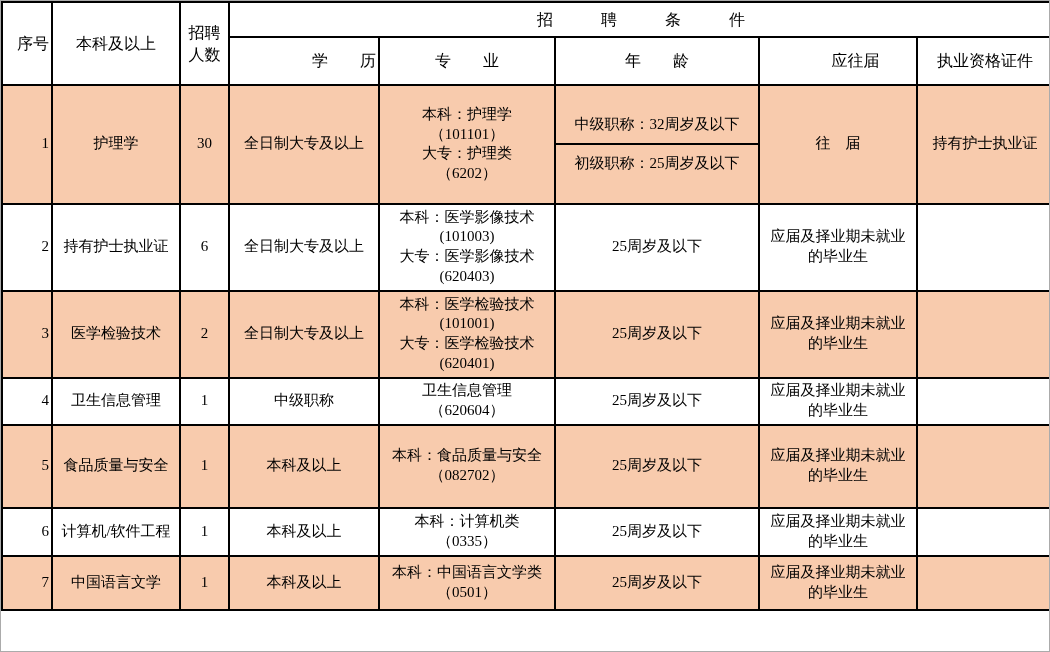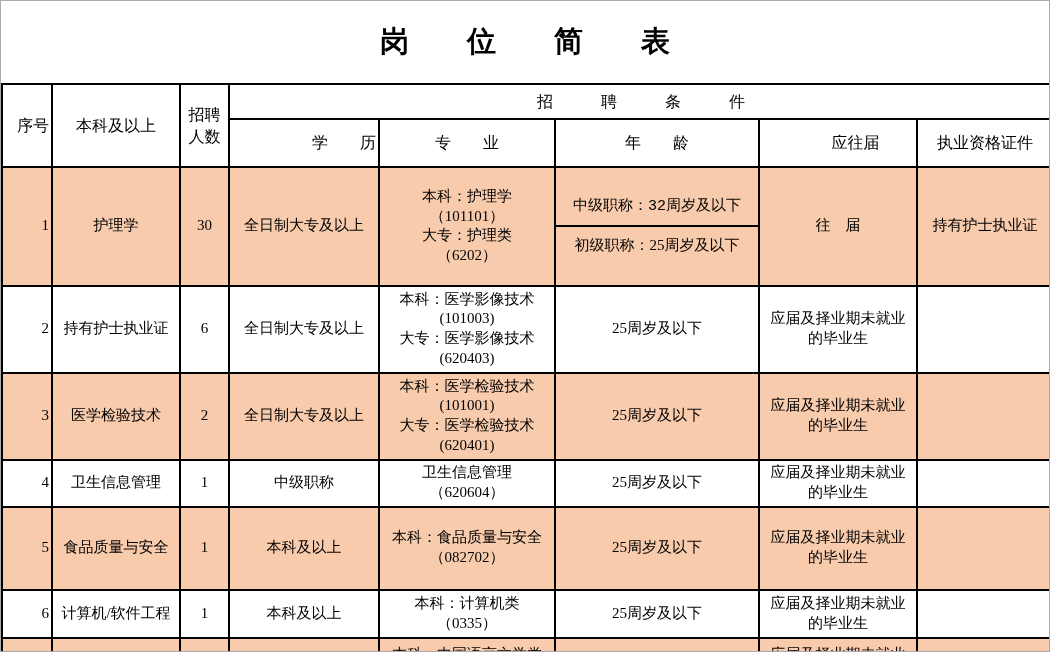--- a/index.html
+++ b/index.html
@@ -16,30 +16,27 @@
     white-space:pre-line; padding:0 2px; overflow:hidden;
   }
   th { font-size:16px; }
   th:last-child, td:last-child { border-right:none; }
   th:first-child, td:first-child { border-left:2px solid #000;text-align:right; }
   tr.hl td { background:#f8cbad; }
   .bold { font-weight:normal;padding-left:37px; }
   td.age-split { padding:0; }
   .age-wrap { display:flex; flex-direction:column; width:100%; height:77px; }
   .age-half { flex:1; display:flex; align-items:center; justify-content:center; white-space:pre-line; }
-  .age-top { border-bottom:2px solid #000;font-family:Liberation Mono, monospace; }
+  .age-top { border-bottom:2px solid #000; }
 </style>
 </head>
 <body>
 
 <div class="screen">
 
-  <div class="title-area">
-    <span class="title-text">岗　　位　　简　　表</span>
-  </div>
 
   <table class="jobs">
     <colgroup>
       <col style="width:50px">
         <col style="width:128px">
         <col style="width:49px">
         <col style="width:150px">
       <col style="width:176px">
         <col style="width:204px">
         <col style="width:158px">

